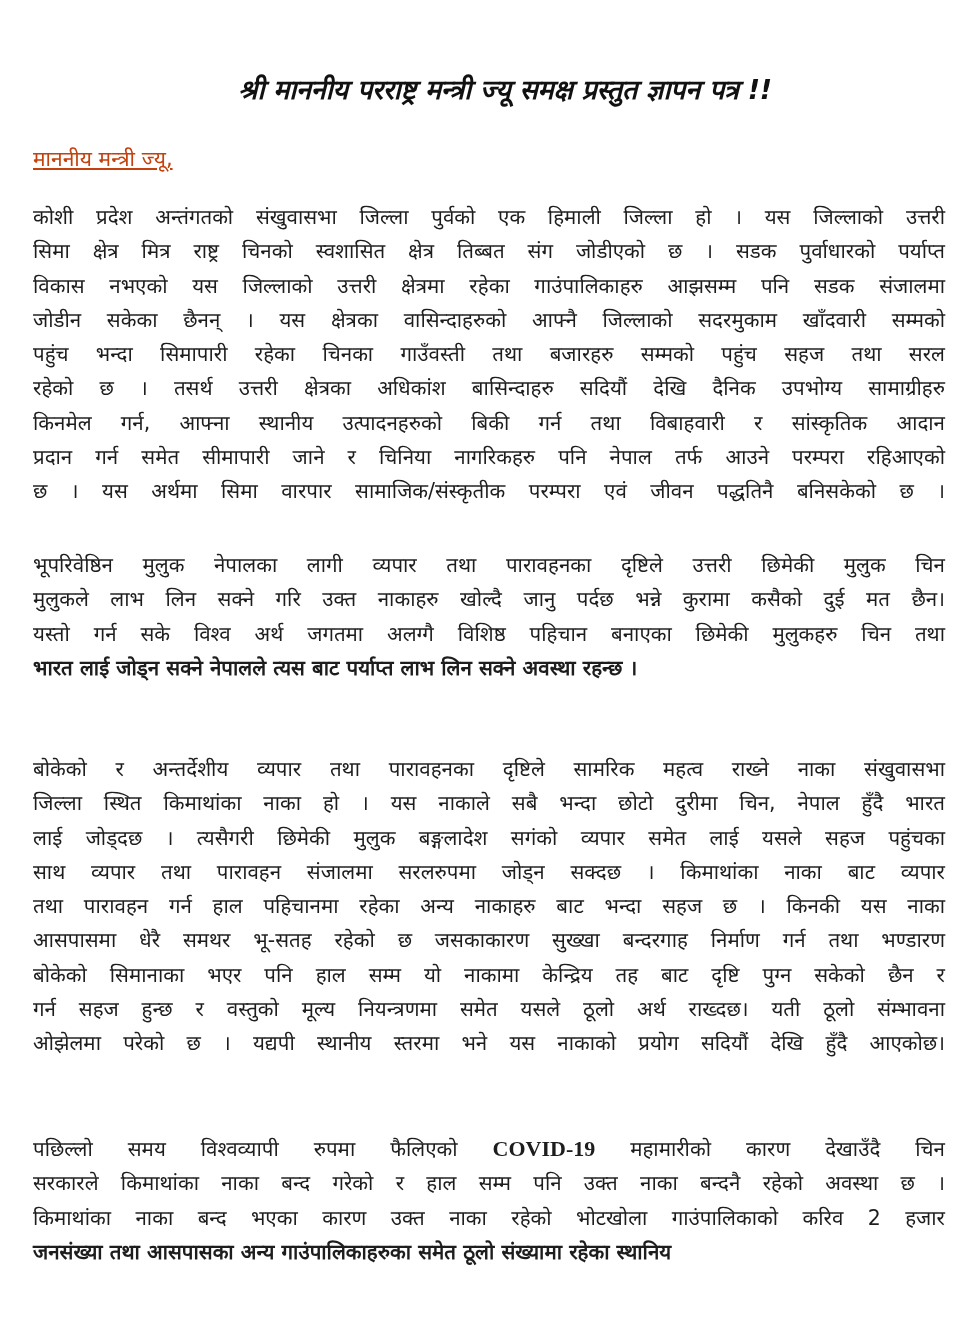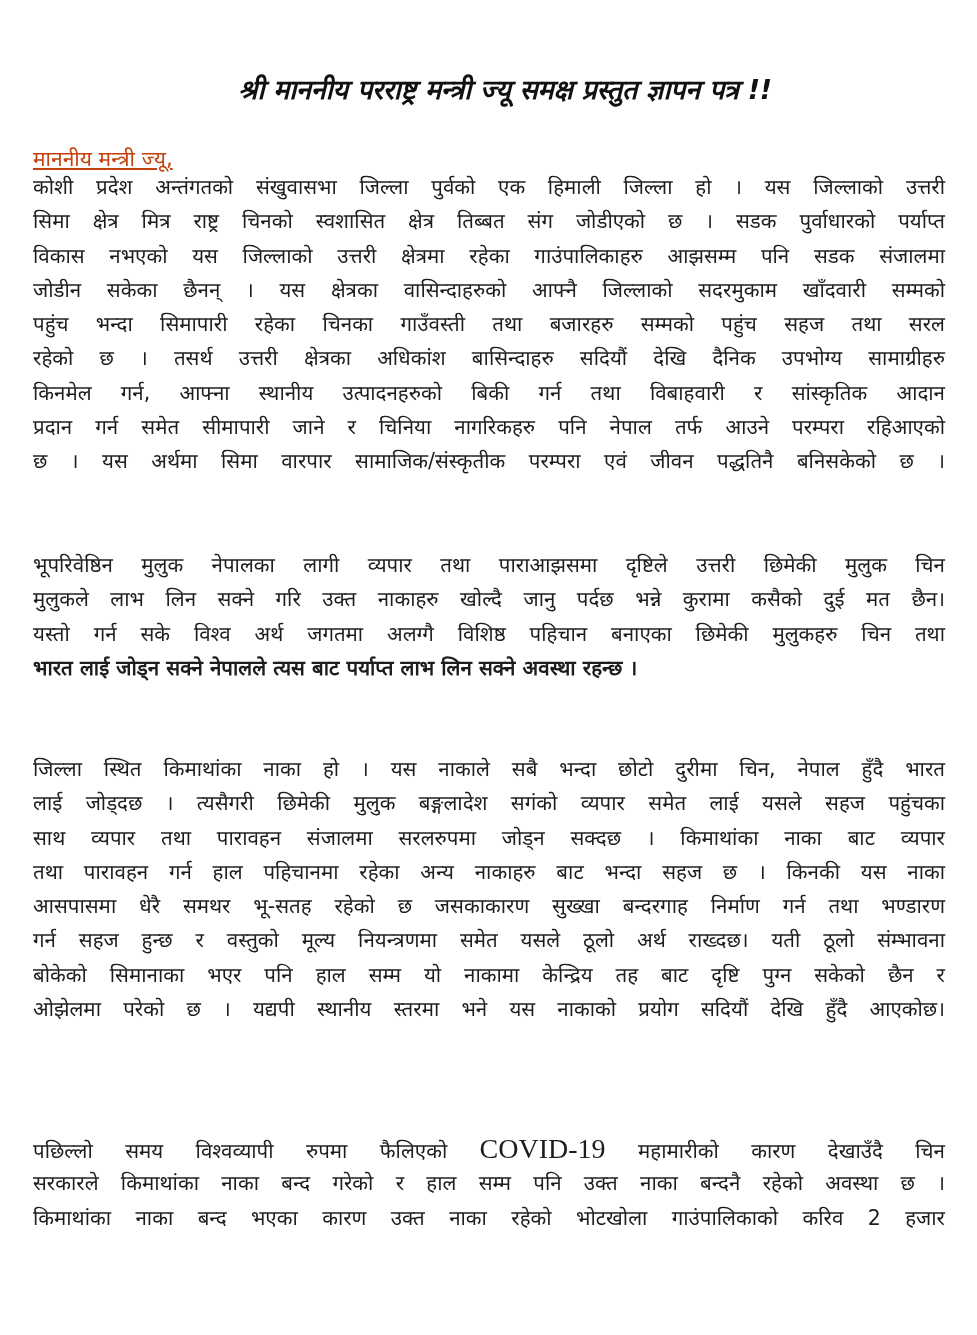--- a/index.html
+++ b/index.html
@@ -22,60 +22,62 @@
     font-size: 21px; color: #c2410c; white-space: nowrap; text-decoration: underline;
   }
   .para { position: absolute; left: 33px; width: 912px; }
   .line {
     height: 34.3px; line-height: 34.3px;
     font-size: 20.5px; white-space: nowrap;
     text-align: justify; text-align-last: justify;
     color: #1d1d1d;
   }
   .line.last { text-align-last: left; font-weight: bold; }
-  .covid { font-family: "Liberation Serif", serif; font-weight: normal; font-size: 28px; }
+  .covid { font-family: "Liberation Serif", serif; font-weight: bold; font-size: 22px; }
 </style>
 </head>
 <body>
 
 <div class="page">
 
   <div class="title">श्री माननीय परराष्ट्र मन्त्री ज्यू समक्ष प्रस्तुत ज्ञापन पत्र !!</div>
 
   <div class="salutation">माननीय मन्त्री ज्यू,</div>
 
-  <div class="para" style="top:170px">
+  <div class="para" style="top:200px">
     <div class="line">कोशी प्रदेश अन्तंगतको संखुवासभा जिल्ला पुर्वको एक हिमाली जिल्ला हो । यस जिल्लाको उत्तरी</div>
     <div class="line">सिमा क्षेत्र मित्र राष्ट्र चिनको स्वशासित क्षेत्र तिब्बत संग जोडीएको छ । सडक पुर्वाधारको पर्याप्त</div>
     <div class="line">विकास नभएको यस जिल्लाको उत्तरी क्षेत्रमा रहेका गाउंपालिकाहरु आझसम्म पनि सडक संजालमा</div>
     <div class="line">जोडीन सकेका छैनन् । यस क्षेत्रका वासिन्दाहरुको आफ्नै जिल्लाको सदरमुकाम खाँदवारी सम्मको</div>
     <div class="line">पहुंच भन्दा सिमापारी रहेका चिनका गाउँवस्ती तथा बजारहरु सम्मको पहुंच सहज तथा सरल</div>
     <div class="line">रहेको छ । तसर्थ उत्तरी क्षेत्रका अधिकांश बासिन्दाहरु सदियौं देखि दैनिक उपभोग्य सामाग्रीहरु</div>
     <div class="line">किनमेल गर्न, आफ्ना स्थानीय उत्पादनहरुको बिकी गर्न तथा विबाहवारी र सांस्कृतिक आदान</div>
     <div class="line">प्रदान गर्न समेत सीमापारी जाने र चिनिया नागरिकहरु पनि नेपाल तर्फ आउने परम्परा रहिआएको</div>
     <div class="line">छ । यस अर्थमा सिमा वारपार सामाजिक/संस्कृतीक परम्परा एवं जीवन पद्धतिनै बनिसकेको छ ।</div>
   </div>
 
   <div class="para" style="top:548px">
-    <div class="line">भूपरिवेष्ठिन मुलुक नेपालका लागी व्यपार तथा पाराआझसमा दृष्टिले उत्तरी छिमेकी मुलुक चिन</div>
+    <div class="line">भूपरिवेष्ठिन मुलुक नेपालका लागी व्यपार तथा पारावहनका दृष्टिले उत्तरी छिमेकी मुलुक चिन</div>
     <div class="line">मुलुकले लाभ लिन सक्ने गरि उक्त नाकाहरु खोल्दै जानु पर्दछ भन्ने कुरामा कसैको दुई मत छैन।</div>
     <div class="line">यस्तो गर्न सके विश्व अर्थ जगतमा अलग्गै विशिष्ठ पहिचान बनाएका छिमेकी मुलुकहरु चिन तथा</div>
     <div class="line last">भारत लाई जोड्न सक्ने नेपालले त्यस बाट पर्याप्त लाभ लिन सक्ने अवस्था रहन्छ ।</div>
   </div>
 
   <div class="para" style="top:752px">
+    <div class="line">बोकेको र अन्तर्देशीय व्यपार तथा पारावहनका दृष्टिले सामरिक महत्व राख्ने नाका संखुवासभा</div>
     <div class="line">जिल्ला स्थित किमाथांका नाका हो । यस नाकाले सबै भन्दा छोटो दुरीमा चिन, नेपाल हुँदै भारत</div>
     <div class="line">लाई जोड्दछ । त्यसैगरी छिमेकी मुलुक बङ्गलादेश सगंको व्यपार समेत लाई यसले सहज पहुंचका</div>
     <div class="line">साथ व्यपार तथा पारावहन संजालमा सरलरुपमा जोड्न सक्दछ । किमाथांका नाका बाट व्यपार</div>
     <div class="line">तथा पारावहन गर्न हाल पहिचानमा रहेका अन्य नाकाहरु बाट भन्दा सहज छ । किनकी यस नाका</div>
     <div class="line">आसपासमा धेरै समथर भू-सतह रहेको छ जसकाकारण सुख्खा बन्दरगाह निर्माण गर्न तथा भण्डारण</div>
+    <div class="line">बोकेको सिमानाका भएर पनि हाल सम्म यो नाकामा केन्द्रिय तह बाट दृष्टि पुग्न सकेको छैन र</div>
     <div class="line">गर्न सहज हुन्छ  र वस्तुको मूल्य नियन्त्रणमा समेत यसले ठूलो अर्थ राख्दछ।  यती ठूलो संम्भावना</div>
-    <div class="line">बोकेको सिमानाका भएर पनि हाल सम्म यो नाकामा केन्द्रिय तह बाट दृष्टि पुग्न सकेको छैन र</div>
     <div class="line">ओझेलमा परेको छ । यद्यपी स्थानीय स्तरमा भने यस नाकाको प्रयोग सदियौं देखि हुँदै आएकोछ।</div>
   </div>
 
   <div class="para" style="top:1132px">
     <div class="line"><span>पछिल्लो समय विश्वव्यापी रुपमा फैलिएको </span><span class="covid">COVID-19</span><span> महामारीको कारण देखाउँदै चिन</span></div>
     <div class="line">सरकारले किमाथांका नाका बन्द गरेको र हाल सम्म पनि उक्त नाका बन्दनै रहेको अवस्था छ ।</div>
     <div class="line">किमाथांका नाका बन्द भएका कारण उक्त नाका रहेको भोटखोला गाउंपालिकाको करिव 2 हजार</div>
+    <div class="line last">जनसंख्या तथा आसपासका अन्य गाउंपालिकाहरुका समेत ठूलो संख्यामा रहेका स्थानिय</div>
   </div>
 
 </div>
 
 </body></html>

